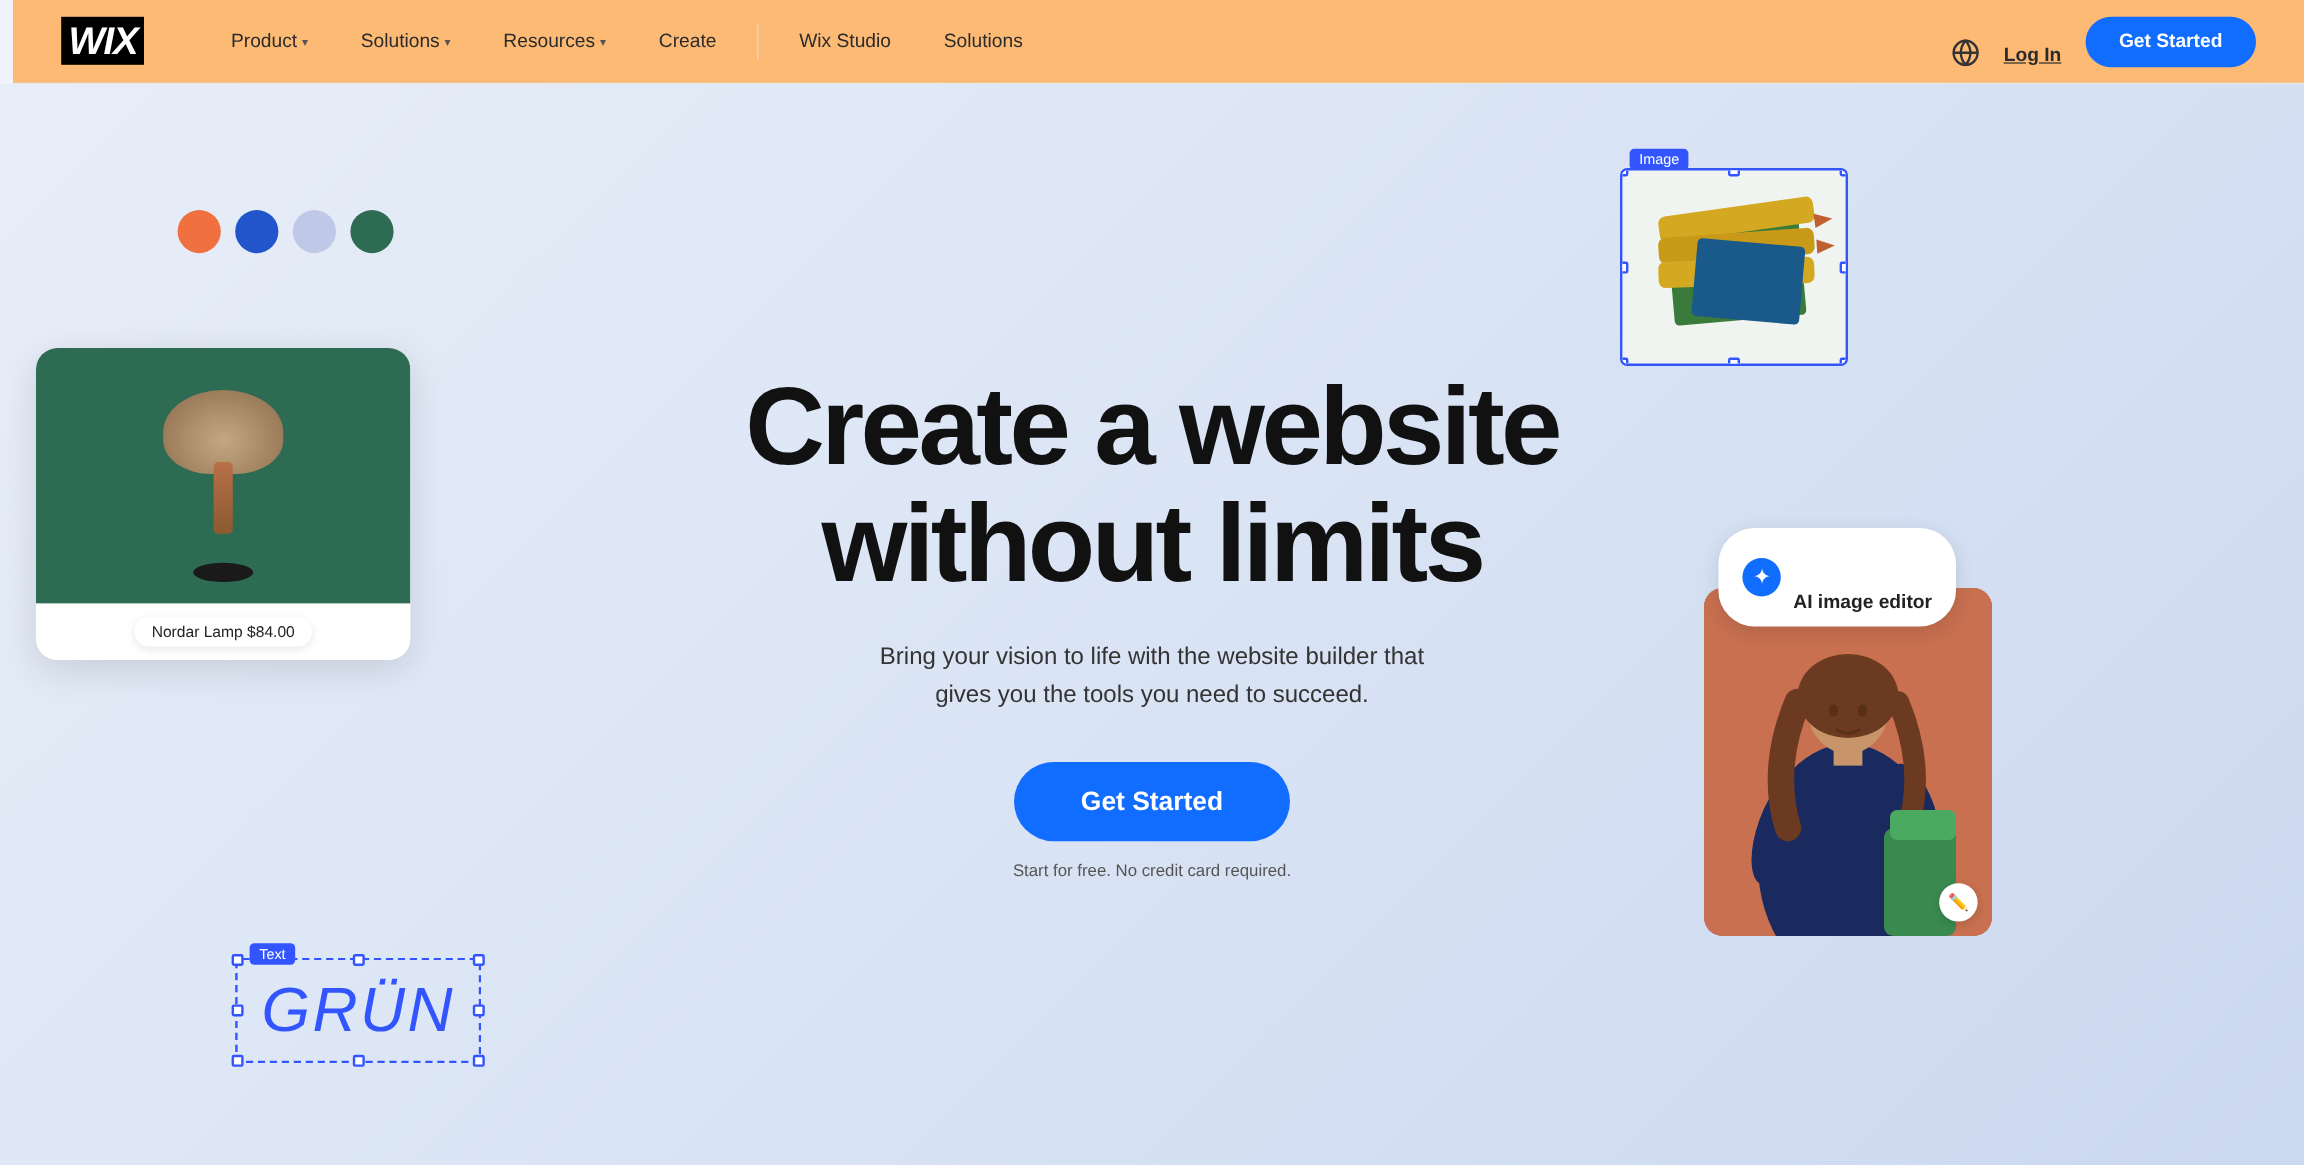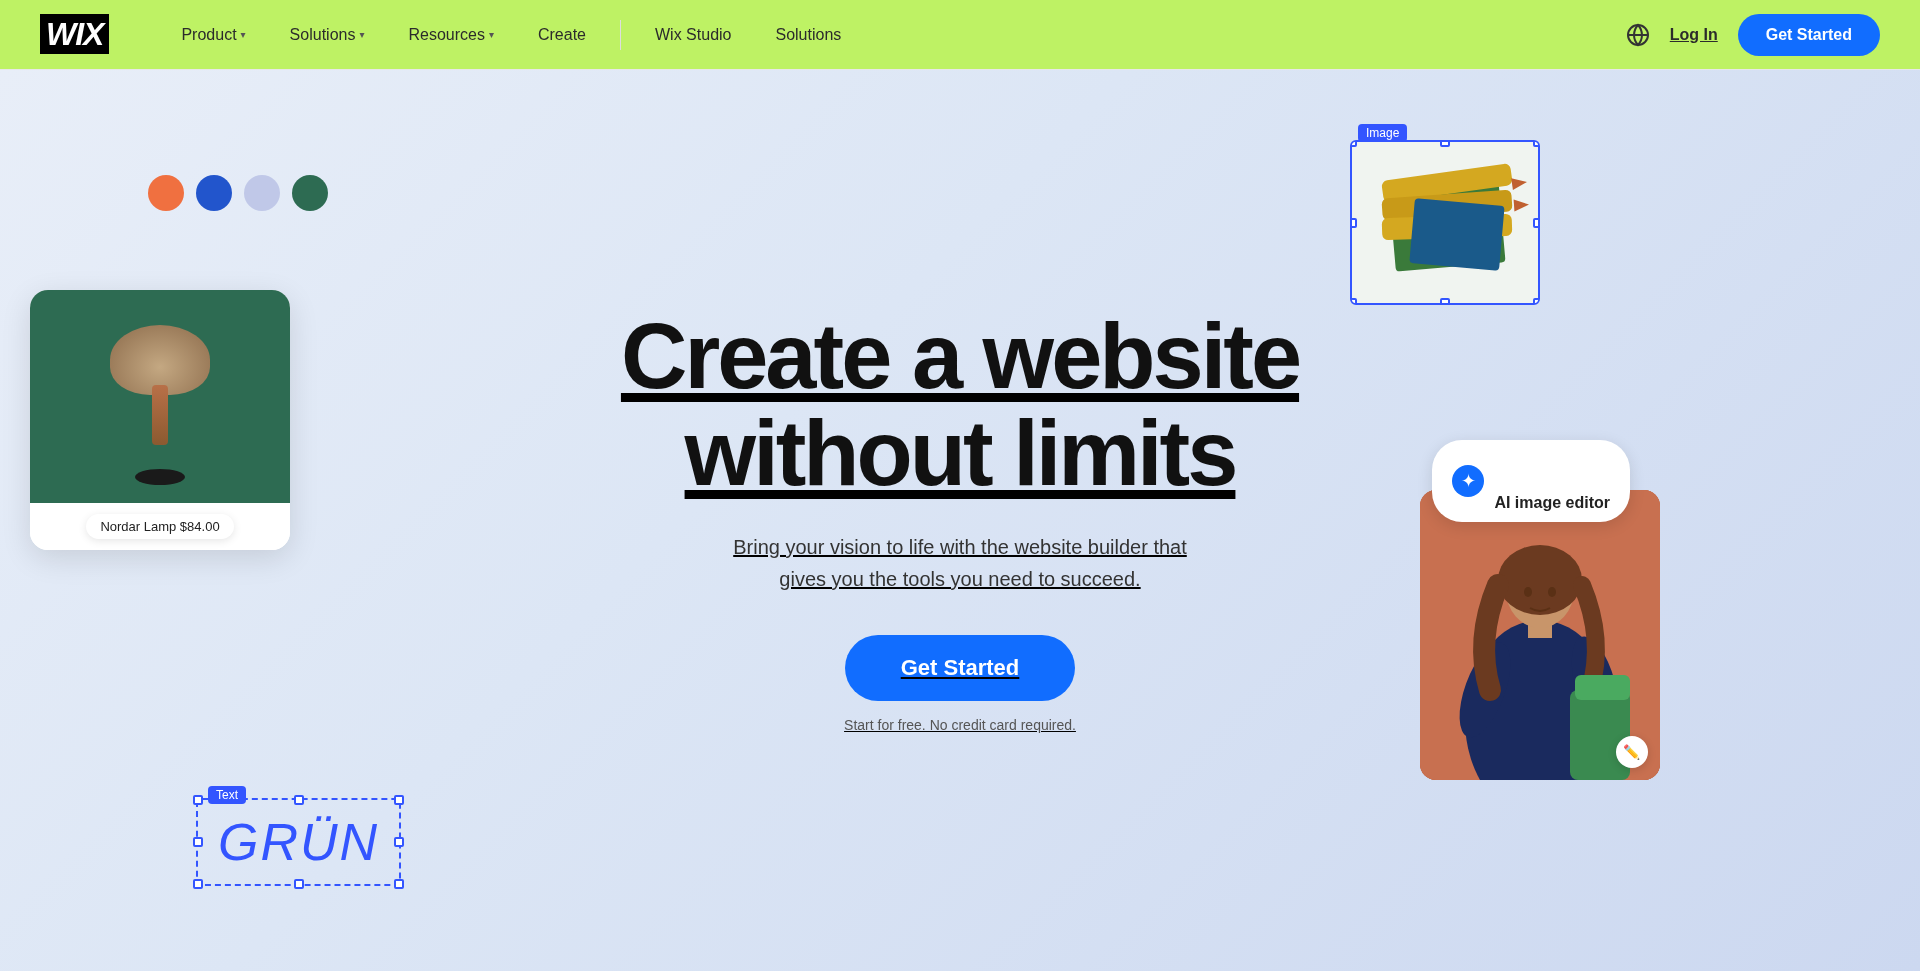--- a/index.html
+++ b/index.html
@@ -7,23 +7,23 @@
       font-family: 'Helvetica Neue', Arial, sans-serif;
       background: #f0f4fa;
       overflow-x: hidden;
       width: 1920px;
       min-height: 971px;
     }
 
     
     nav {
       position: fixed;
-      top: 0; left: 0; right: 0;
+      top: 0; left: 11px; right: 0;
       height: 70px;
-      background: #bef264;
+      background: #fdba74;
       display: flex;
       align-items: center;
       padding: 0 40px;
       z-index: 100;
       border-bottom: 1px solid #e8e8e8;
     }
     .nav-logo {
       font-size: 32px;
       font-weight: 900;
       color: #000;
@@ -56,21 +56,21 @@
       color: #555;
     }
     .nav-divider {
       width: 1px;
       height: 30px;
       background: #ddd;
       margin: 0 12px;
     }
     .nav-right {
       display: flex;
-      align-items: center;
+      align-items: flex-end;
       gap: 20px;
       margin-left: auto;
     }
     .globe-icon {
       width: 24px;
       height: 24px;
       cursor: pointer;
       color: #333;
     }
     .nav-login {
@@ -100,21 +100,20 @@
       display: flex;
       align-items: center;
       justify-content: center;
       overflow: hidden;
     }
 
     .hero-center {
       text-align: center;
       z-index: 10;
       position: relative;
-      text-decoration: underline;
     }
     .hero-title {
       font-size: 92px;
       font-weight: 800;
       color: #111;
       line-height: 1.05;
       letter-spacing: -3px;
       max-width: 800px;
       margin-bottom: 30px;
     }
@@ -155,21 +154,21 @@
     .color-dot {
       width: 36px;
       height: 36px;
       border-radius: 50%;
     }
 
     .deco-lamp {
       position: absolute;
       left: 30px;
       top: 220px;
-      width: 260px;
+      width: 312px;
       height: 260px;
       background: #fff;
       border-radius: 18px;
       box-shadow: 0 8px 30px rgba(0,0,0,0.12);
       overflow: hidden;
       z-index: 5;
       text-align: center;
     }
     .lamp-bg {
       width: 100%;

